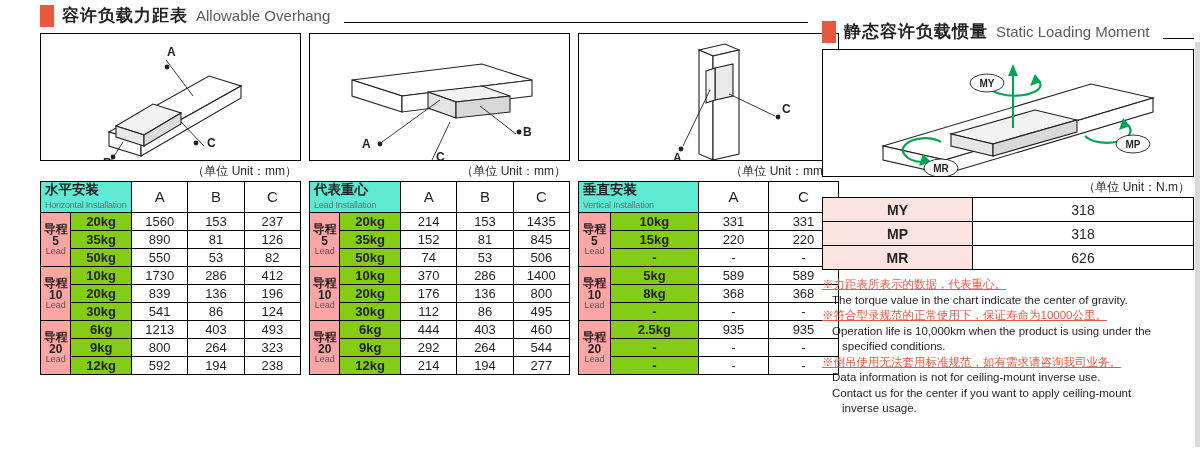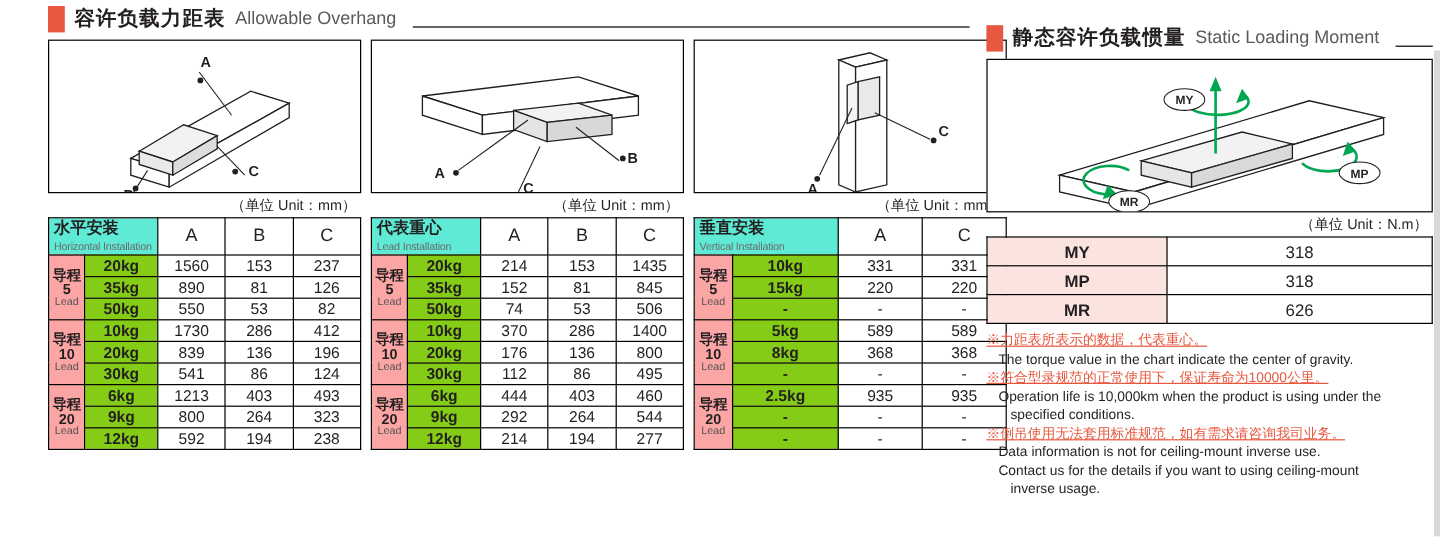--- a/index.html
+++ b/index.html
@@ -490,19 +490,19 @@
     <div class="notes">
       <div class="note-cn">※力距表所表示的数据，代表重心。</div>
       <div class="note-en">The torque value in the chart indicate the center of gravity.</div>
 
       <div class="note-cn">※符合型录规范的正常使用下，保证寿命为10000公里。</div>
       <div class="note-en">Operation life is 10,000km when the product is using under the</div>
       <div class="note-en2">specified conditions.</div>
 
       <div class="note-cn">※倒吊使用无法套用标准规范，如有需求请咨询我司业务。</div>
       <div class="note-en">Data information is not for ceiling-mount inverse use.</div>
-      <div class="note-en">Contact us for the details if you want to using ceiling-mount</div>
+      <div class="note-en">Contact us for the center if you want to apply ceiling-mount</div>
       <div class="note-en2">inverse usage.</div>
     </div>
   </div>
 
   <div class="scroll-edge"></div>
 </div>
 
 </body></html>

